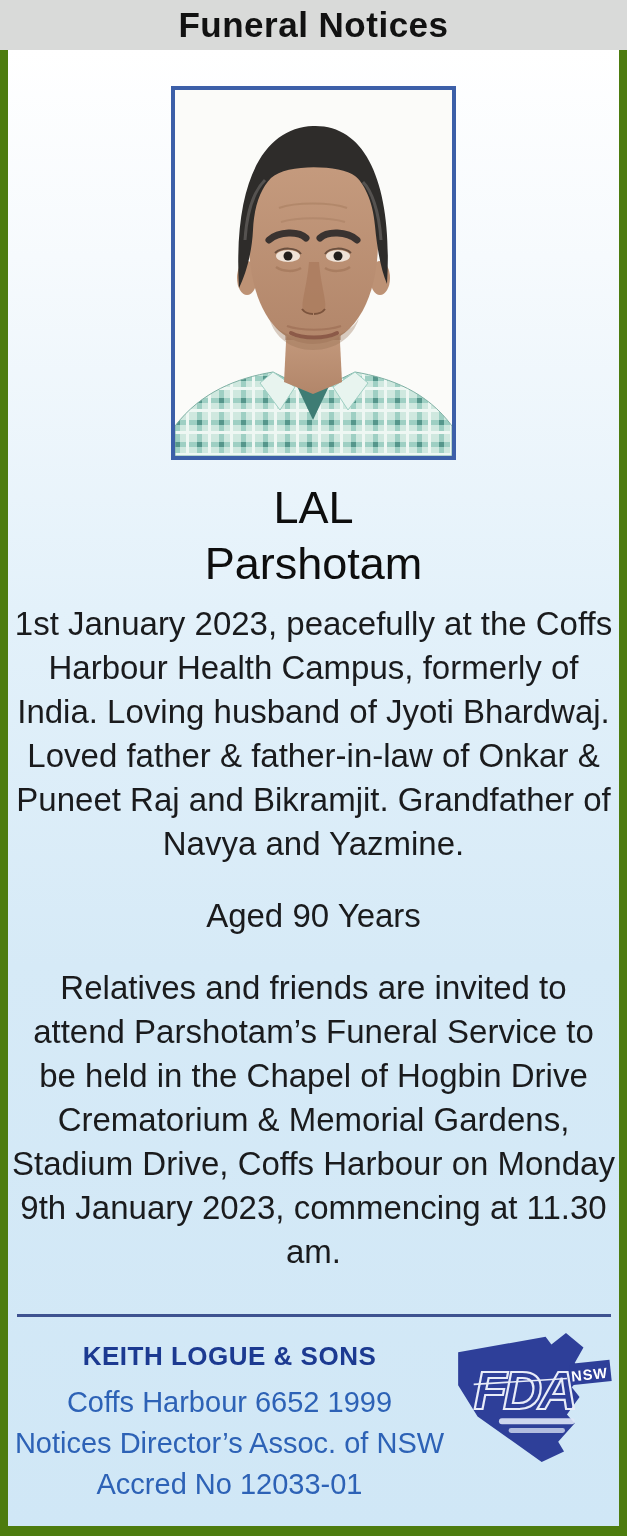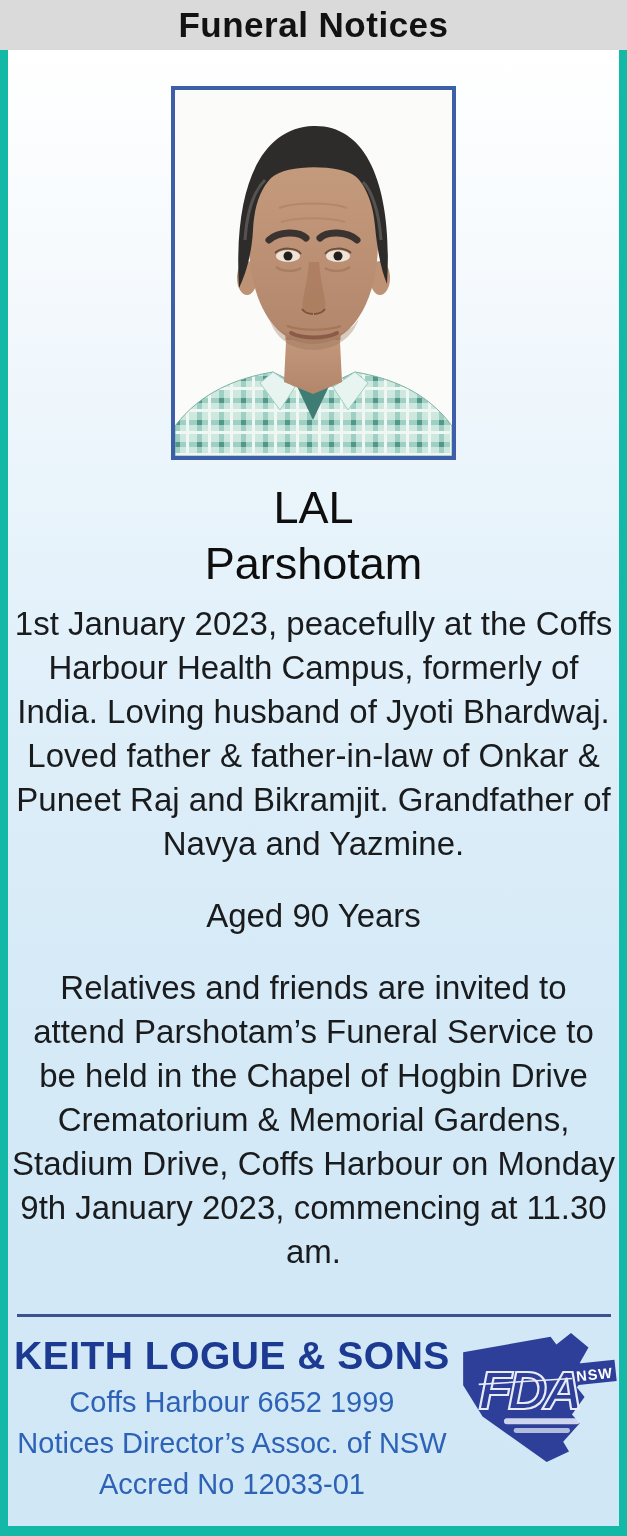--- a/index.html
+++ b/index.html
@@ -1,21 +1,21 @@
 <!DOCTYPE html>
 <html><head>
 <meta charset="utf-8">
 <style>
   html,body{margin:0;padding:0;background:#ffffff;}
   .page{
     position:relative;
     width:627px;height:1536px;
     overflow:hidden;
     font-family:"Liberation Sans", sans-serif;
-    background:#14b8a6;
+    background:#4d7c0f;
   }
   
   .topbar{
     height:50px;width:627px;
     background:#d9dad9;
     display:flex;align-items:center;justify-content:center;
   }
   .topbar h1{
     margin:0;font-size:35px;font-weight:bold;color:#121212;letter-spacing:0.5px;
   }
@@ -52,21 +52,21 @@
   }
   .fh{
     width:100%;box-sizing:border-box;
     display:flex;align-items:flex-start;
     padding:12px 2px 0 6px;
   }
   .fh-text{
     flex:1;text-align:center;padding-top:6px;white-space:nowrap;
   }
   .fh-name{
-    font-size:39px;font-weight:bold;letter-spacing:0.5px;
+    font-size:26px;font-weight:bold;letter-spacing:0.5px;
     color:#1c3a91;line-height:42px;
   }
   .fh-line{
     font-size:29px;color:#2d62b6;line-height:32px;margin-top:9px;
   }
   .fh-logo{width:172px;height:136px;flex:0 0 auto;}
 </style>
 </head>
 <body>
 

